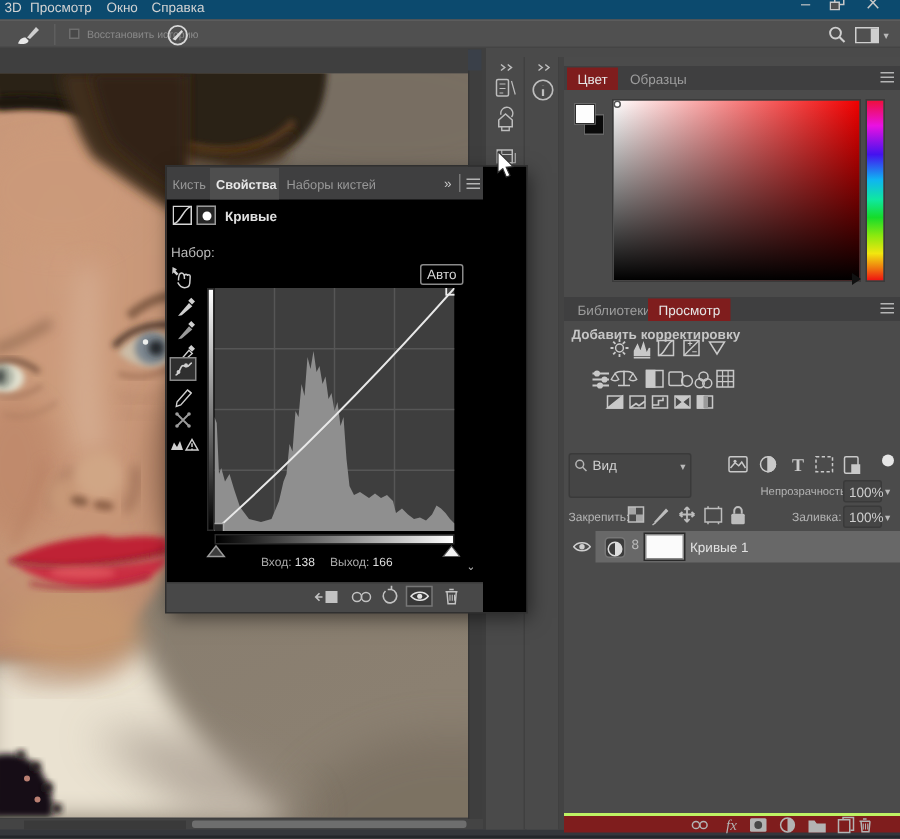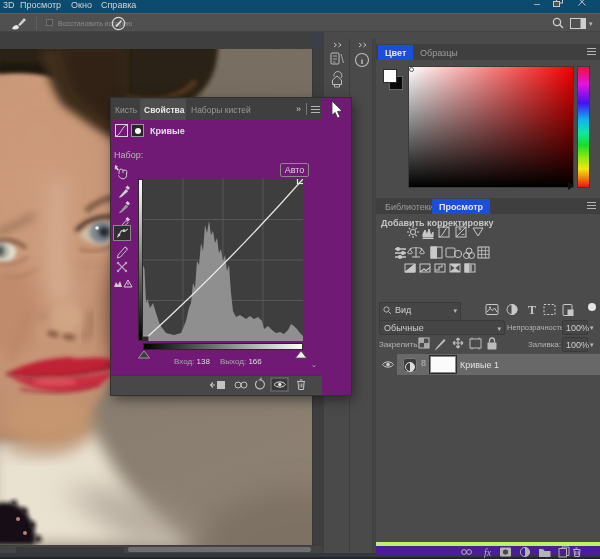--- a/index.html
+++ b/index.html
@@ -18,21 +18,21 @@
 #bottomstrip{left:0;top:553px;width:600px;height:6px;background:#34373c;border-bottom:2px solid #23262b}
 
 .col{top:38px;height:515px;background:#4a4a4a}
 #colA{left:324px;width:26px;border-right:1px solid #404040}
 #colB{left:351px;width:22px;border-right:1px solid #404040}
 #dockgap{left:373px;top:38px;width:3px;height:515px;background:#434343}
 
 #dock{left:376px;top:38px;width:224px;height:515px;background:#4b4b4b}
 .tabbar{position:absolute;left:0;width:224px;height:16px;background:#3f3f40}
 .tab{position:absolute;top:1px;height:15px;font-size:9px;color:#9d9d9d;padding:3px 7px 0 7px}
-.tab.on{background:#1d4ed8;color:#e6e6e6;font-weight:bold}
+.tab.on{background:#7f1d1d;color:#e6e6e6;font-weight:normal}
 .burger{position:absolute;right:4px;top:4px;width:9px;height:7px;border-top:1px solid #b5b5b5;border-bottom:1px solid #b5b5b5}
 .burger:after{content:"";position:absolute;left:0;top:2px;width:9px;height:1px;background:#b5b5b5}
 .ddv{position:absolute;color:#b9b9b9;font-size:7px}
 .field{position:absolute;background:#454545;border:1px solid #3a3a3a;border-radius:2px;font-size:9px;color:#cfcfcf}
 small.lab{font-size:8px;color:#b4b4b4}
 </style></head>
 <body>
 <div id="app">
 <div class="abs" id="menubar">
  <span style="left:3px">3D</span>
@@ -325,24 +325,20 @@
         </g>
  <g stroke-dasharray="2.2 1.6">
           <rect x="60" y="1.5" width="11" height="10"></rect>
         </g>
  <g>
           <rect x="79" y="1.5" width="9" height="11" rx="1"></rect>
           <rect x="84" y="7" width="5" height="5.5" fill="#c9c9c9"></rect>
         </g>
 </svg>
  <div class="abs" style="left:212px;top:265px;width:8px;height:8px;background:#e6e6e6;border-radius:50%"></div>
- <div class="field" style="left:3px;top:282px;width:126px;height:15px">
-        <span class="abs" style="left:4px;top:2px">Обычные</span>
-        <span class="ddv" style="right:3px;top:4px">▾</span>
-      </div>
  <small class="abs lab" style="left:131px;top:285px;font-size:7.5px">Непрозрачность:</small>
  <div class="field" style="left:186px;top:282px;width:26px;height:15px">
         <span class="abs" style="left:3px;top:2px">100%</span>
       </div>
  <span class="abs ddv" style="left:214px;top:286px">▾</span>
  <small class="abs lab" style="left:3px;top:302px">Закрепить:</small>
  <svg class="abs" style="left:42px;top:298px" width="110" height="15" viewBox="0 0 110 15" stroke="#bdbdbd" fill="none">
  <g>
           <rect x="1" y="2" width="10" height="10"></rect>
           <path d="M1 2h5v5h-5z M6 7h5v5h-5z" fill="#bdbdbd" stroke="none" opacity="0.8"></path>
@@ -379,21 +375,21 @@
     <svg width="12" height="12" viewBox="0 0 12 12" style="margin:0px">
             <circle cx="6" cy="6" r="4.5" fill="none" stroke="#ddd"></circle>
             <path d="M6 1.5 A4.5 4.5 0 0 1 6 10.5 Z" fill="#ddd"></path>
           </svg>
   </div>
   <span class="abs" style="left:45px;top:4px;color:#bbb;font-size:9px">8</span>
   <div class="abs" style="left:54px;top:2px;width:26px;height:17px;background:#fbfbfb;outline:1px solid #2a2a2a;border:1px solid #888"></div>
   <span class="abs" style="left:84px;top:6px;font-size:9px;color:#e2e2e2">Кривые 1</span>
  </div>
 
- <div class="abs" id="laybot" style="left:0;top:504px;width:224px;height:13px;background:#4c1d95;border-top:4px solid #bef264">
+ <div class="abs" id="laybot" style="left:0;top:504px;width:224px;height:13px;background:#7f1d1d;border-top:2px solid #bef264">
  <svg width="224" height="12" viewBox="0 0 224 12" stroke="#b3b3b3" fill="none" style="position:absolute;left:0px;top:0">
   <g>
             <circle cx="88" cy="6" r="2.4"></circle>
             <circle cx="93" cy="6" r="2.4"></circle>
           </g>
   <text x="108" y="9.5" font-size="10" font-style="italic" fill="#b3b3b3" stroke="none" font-family="Liberation Serif">fx</text>
   <g>
             <rect x="124" y="1.5" width="11" height="9" fill="#b3b3b3" stroke="none" rx="1"></rect>
             <circle cx="129.5" cy="6" r="2.6" fill="#474747" stroke="none"></circle>
           </g>
@@ -409,21 +405,21 @@
             <path d="M186 2.5 v-1.5 h7 v8.5 h-2" stroke-width="1"></path>
           </g>
   <g>
             <path d="M197 3.5 h7 M198 3.5 l0.7 7 h4.6 l0.7-7 M199.3 2 h2.4" stroke-width="1"></path>
             <path d="M199.5 5 v4 M201 5 v4 M202.5 5 v4" stroke-width="0.7"></path>
           </g>
  </svg>
 </div>
 </div>
 
-<div class="abs" id="props" style="left:111px;top:98px;width:240px;height:297px;background:#701a75;outline:1px solid #303030;box-shadow:2px 4px 12px rgba(0,0,0,0.5);z-index:10">
+<div class="abs" id="props" style="left:111px;top:111px;width:240px;height:297px;background:#000000;outline:1px solid #303030;box-shadow:2px 4px 12px rgba(0,0,0,0.5);z-index:10">
  <div class="tabbar" style="top:0;width:211px;height:22px;background:#3f3f40"></div>
  <div class="abs" style="left:4px;top:7px;font-size:8.5px;color:#989898">Кисть</div>
  <div class="abs" style="left:29px;top:1px;width:46px;height:21px;background:#4e4e4e"></div>
  <div class="abs" style="left:33px;top:7px;font-size:8.5px;color:#e8e8e8;font-weight:bold">Свойства</div>
  <div class="abs" style="left:80px;top:7px;font-size:8.5px;color:#989898">Наборы кистей</div>
  <div class="abs" style="left:185px;top:6px;font-size:9px;color:#c9c9c9">»</div>
  <div class="abs" style="left:195px;top:5px;width:1px;height:12px;background:#777"></div>
  <div class="burger" style="left:200px;top:8px"></div>
 
  <svg class="abs" style="left:4px;top:26px" width="13" height="13" viewBox="0 0 13 13">

